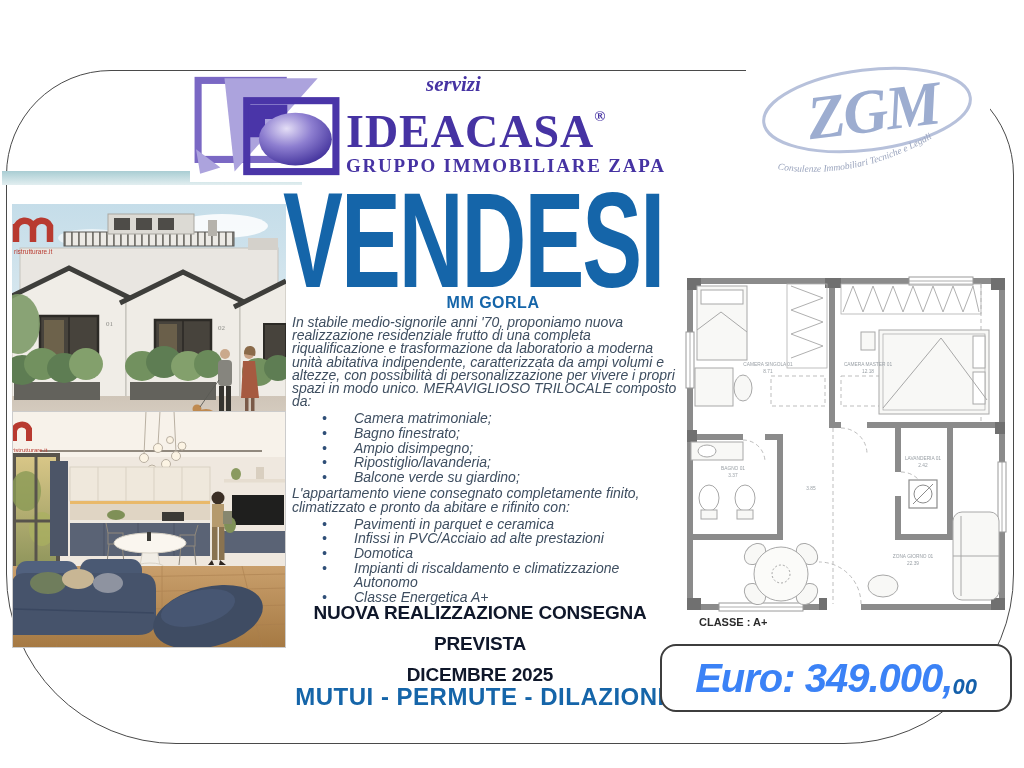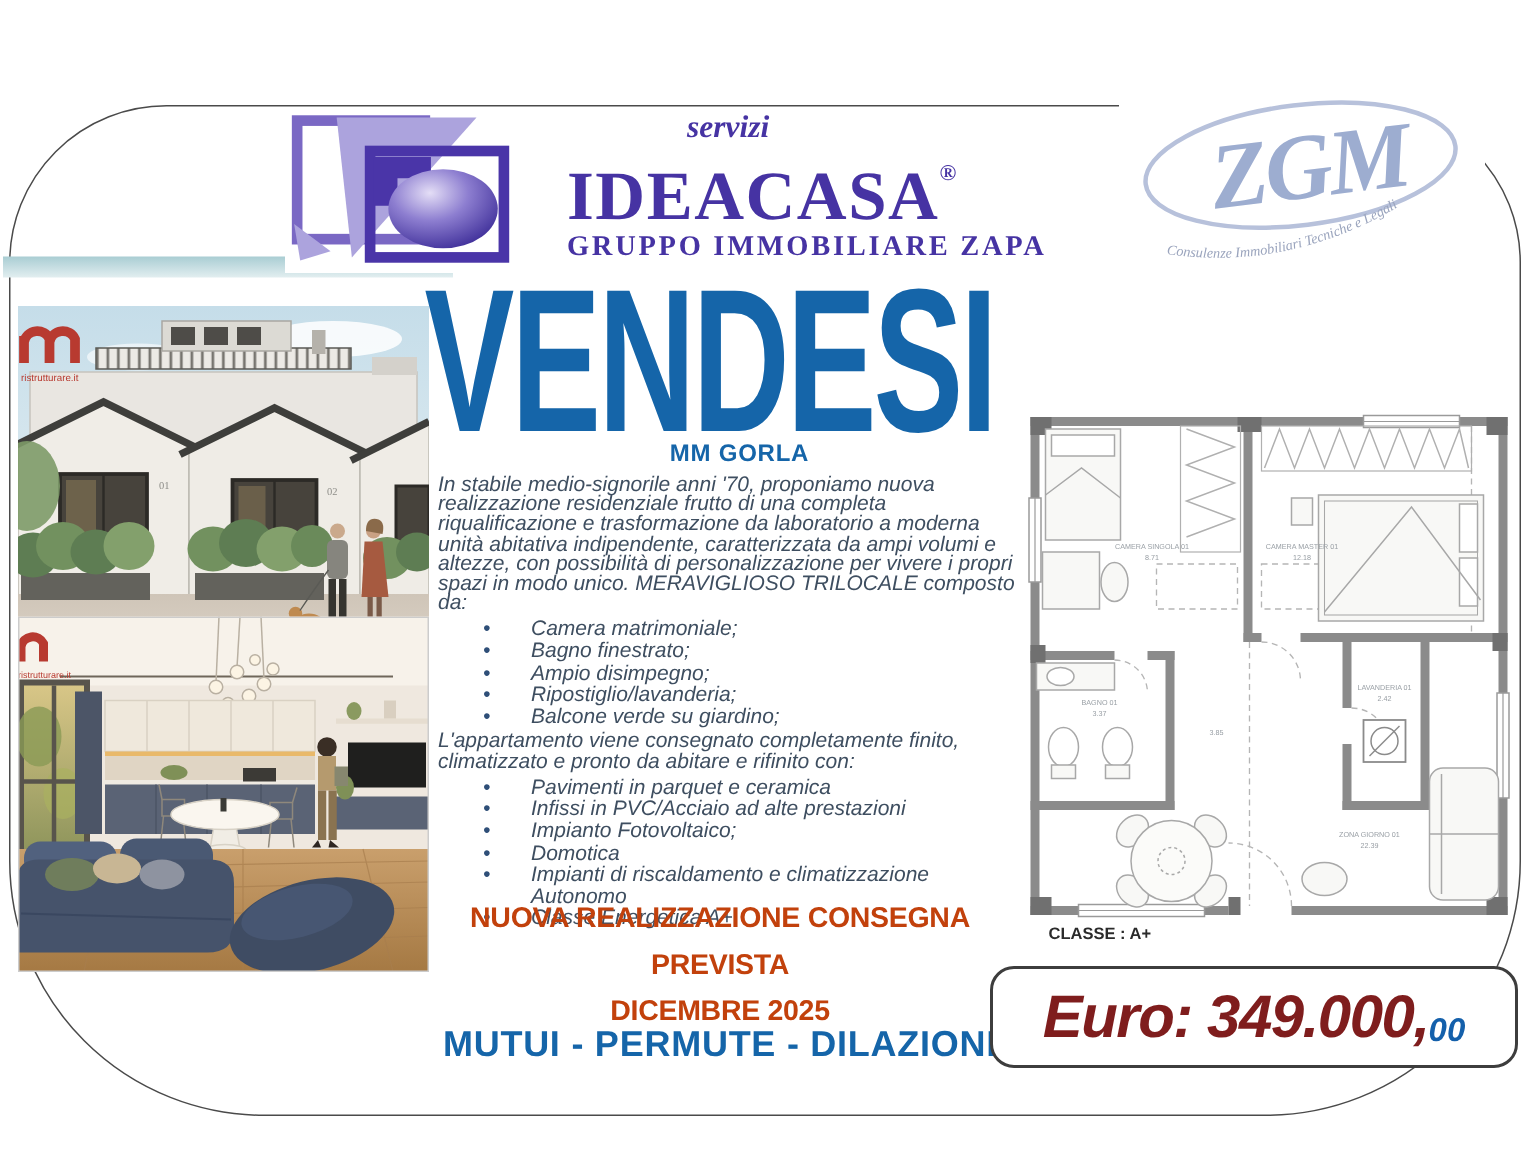--- a/index.html
+++ b/index.html
@@ -10,21 +10,21 @@
 
   
   #page-border{left:6px;top:70px;width:1006px;height:672px;border:1.6px solid #4a4a4a;
                border-radius:105px 105px 170px 170px;}
 
   
   #teal-band{left:2px;top:171px;width:300px;height:14px;
              background:linear-gradient(180deg,#a9cdd3,#e2eef0);}
 
   
-  #ideacasa-logo{left:190px;top:74px;width:456px;height:108px;background:#fff;display:flex;align-items:flex-start;gap:32px;}
+  #ideacasa-logo{left:190px;top:74px;width:456px;height:108px;background:#fff;display:flex;align-items:flex-start;}
   #ideacasa-icon{width:152px;height:104px;flex:0 0 auto;}
   .ic-text{margin-left:4px;color:#4633a3;}
   #servizi{font:italic 700 21px/20px "Liberation Serif",serif;margin-left:80px;}
   #ideacasa-name{font:700 46px/44px "Liberation Serif",serif;letter-spacing:1px;white-space:nowrap;}
   #ideacasa-name sup{font-size:15px;vertical-align:26px;letter-spacing:0;}
   #ideacasa-sub{font:700 19px/24px "Liberation Serif",serif;letter-spacing:1.8px;white-space:nowrap;}
 
   
   #zgm-logo{left:746px;top:58px;width:244px;height:120px;background:#fff;}
 
@@ -33,38 +33,38 @@
            letter-spacing:-3px;transform:scaleX(.66);transform-origin:left top;white-space:nowrap;}
   #location{left:283px;top:294px;width:420px;text-align:center;color:#1565a9;
             font:700 16px/18px "Liberation Sans",sans-serif;letter-spacing:.5px;}
 
   #desc{left:292px;top:316px;width:388px;color:#3e4e60;font-size:14px;font-style:italic;}
   #desc p{margin:0 0 3px 0;line-height:13.2px;}
   #desc ul{margin:0 0 3px 0;padding:0;list-style:none;}
   #desc li{position:relative;padding-left:62px;line-height:14.6px;}
   #desc li::before{content:"\2022";position:absolute;left:30px;color:#2f4f78;}
 
-  #announce{left:280px;top:597px;width:400px;text-align:center;color:#c2410c;
+  #announce{left:280px;top:597px;width:400px;text-align:center;color:#0f172a;
             font-weight:700;font-size:19px;line-height:31px;letter-spacing:-.2px;}
   #services{left:280px;top:683px;width:400px;text-align:center;color:#1565a9;
             font-weight:700;font-size:24px;letter-spacing:.5px;}
 
   
   #photo-ext{left:12px;top:172px;width:274px;height:236px;margin-top:32px;}
   #photo-int{left:12px;top:411px;width:274px;height:237px;}
   #photo-ext svg,#photo-int svg,#plan svg{display:block;}
 
   
   #plan{left:683px;top:272px;width:326px;height:358px;}
   .plan-label{fill:#9aa0a6;font-family:"Liberation Sans",sans-serif;}
 
   
   #price-box{left:660px;top:644px;width:352px;height:68px;border:2.2px solid #3d3d3d;border-radius:16px;
              background:#fff;display:flex;align-items:center;justify-content:center;box-sizing:border-box;}
-  #price-box .big{font:italic 700 40px "Liberation Sans",sans-serif;color:#7f1d1d;letter-spacing:-1px;white-space:pre;}
+  #price-box .big{font:italic 700 40px "Liberation Sans",sans-serif;color:#3b82f6;letter-spacing:-1px;white-space:pre;}
   #price-box .small{font:italic 700 22px "Liberation Sans",sans-serif;color:#1460ab;align-self:flex-end;margin-bottom:10px;}
 </style>
 </head>
 <body>
 
 <div id="page">
 
   <div class="abs" id="page-border"></div>
   <div class="abs" id="teal-band"></div>
 
@@ -319,21 +319,20 @@
       <li>Camera matrimoniale;</li>
       <li>Bagno finestrato;</li>
       <li>Ampio disimpegno;</li>
       <li>Ripostiglio/lavanderia;</li>
       <li>Balcone verde su giardino;</li>
     </ul>
     <p>L'appartamento viene consegnato completamente finito, climatizzato e pronto da abitare e rifinito con:</p>
     <ul>
       <li>Pavimenti in parquet e ceramica</li>
       <li>Infissi in PVC/Acciaio ad alte prestazioni</li>
-      <li>Impianto Fotovoltaico;</li>
       <li>Domotica</li>
       <li>Impianti di riscaldamento e climatizzazione Autonomo</li>
       <li>Classe Energetica A+</li>
     </ul>
   </div>
 
   <div class="abs" id="announce">
     <div>NUOVA REALIZZAZIONE CONSEGNA PREVISTA</div>
     <div>DICEMBRE 2025</div>
   </div>

